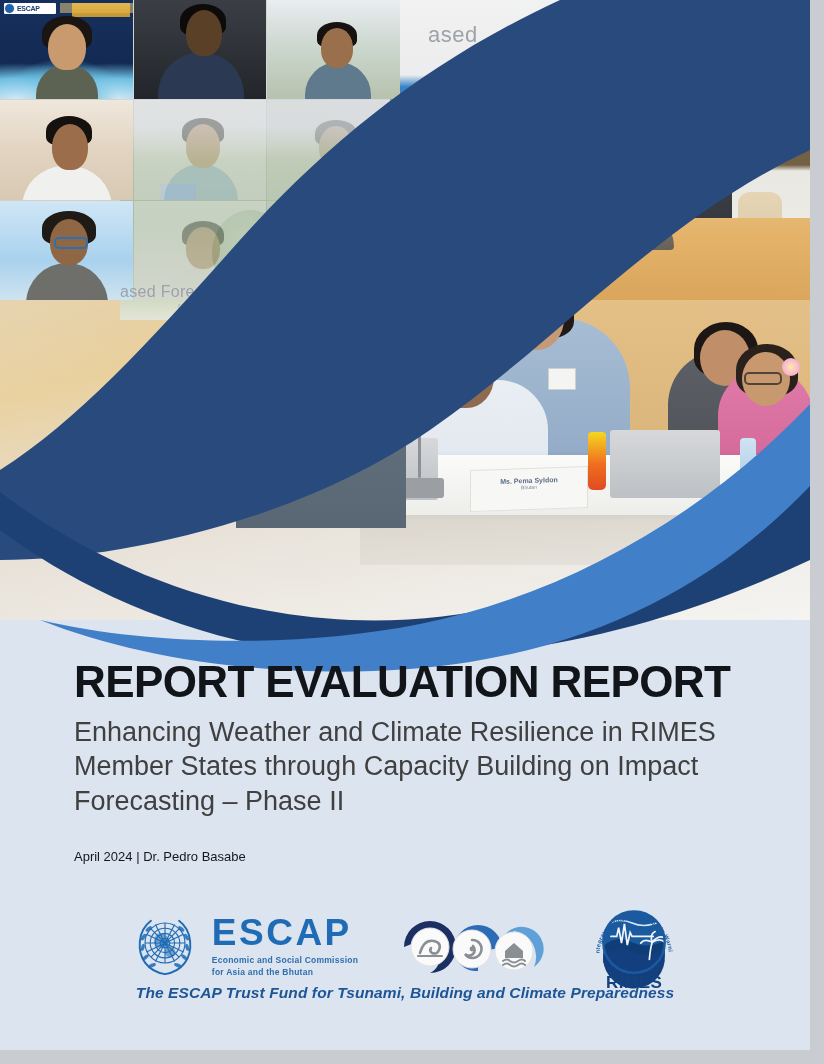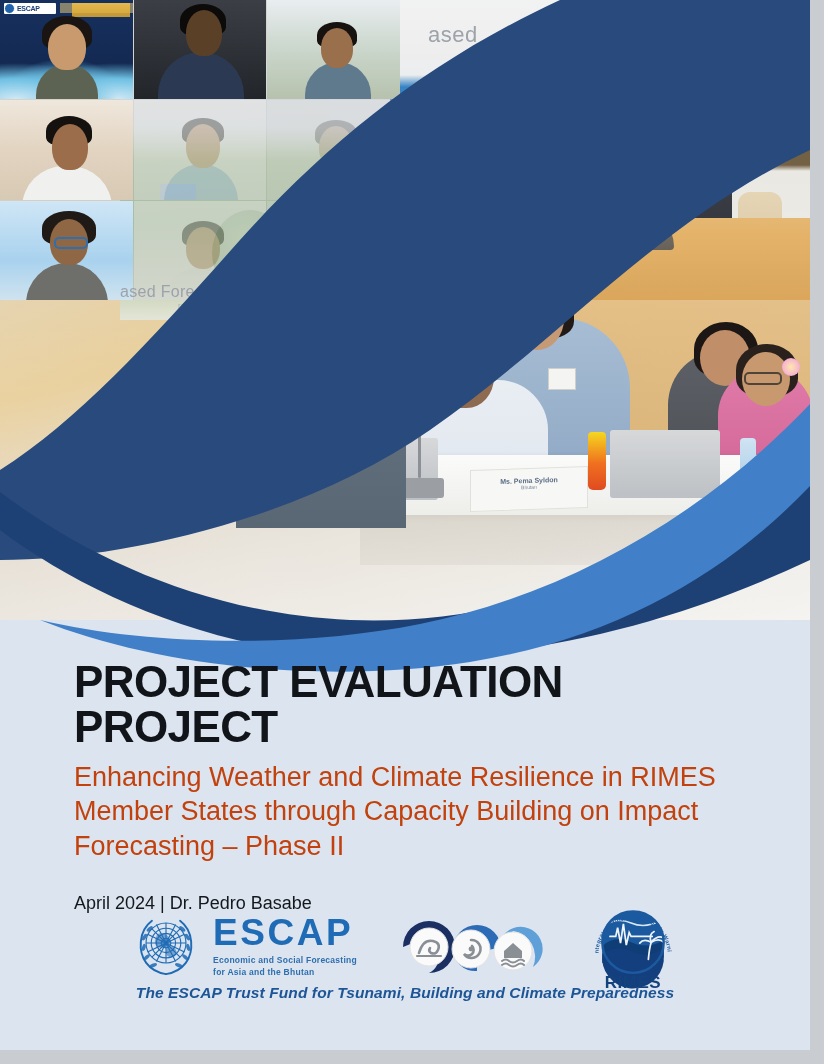--- a/index.html
+++ b/index.html
@@ -404,29 +404,29 @@
   .main-title {
     font-size: 44px;
     font-weight: bold;
     color: #111418;
     letter-spacing: -0.6px;
     line-height: 1.02;
     margin: 0 0 10px 0;
   }
   .subtitle {
     font-size: 27px;
-    color: #c2410c;
+    color: #404040;
     line-height: 1.28;
     margin: 0;
     max-width: 660px;
     font-weight: normal;
   }
   .byline {
     margin-top: 30px;
-    font-size: 18px;
+    font-size: 13px;
     color: #14181c;
   }
 
   
   .logo-row {
     position: absolute;
     left: 0; right: 0;
     top: 898px;
     display: flex;
     align-items: center;
@@ -646,21 +646,21 @@
                C 200,646 80,590 0,530 Z"></path>
 
       <path fill="#4180c8" d="M 810,404
                C 700,520 560,596 420,624
                C 300,648 150,646 40,620
                C 160,668 330,684 470,662
                C 620,638 730,570 810,486 Z"></path>
     </svg>
 
     <div class="title-block">
-      <h1 class="main-title">PROJECT EVALUATION PROJECT</h1>
+      <h1 class="main-title">REPORT EVALUATION REPORT</h1>
       <p class="subtitle">Enhancing Weather and Climate Resilience in RIMES Member States through Capacity Building on Impact Forecasting – Phase II</p>
       <div class="byline">April 2024 | Dr. Pedro Basabe</div>
     </div>
 
     <div class="logo-row">
 
       <div class="escap-logo">
         <div class="un-emblem">
           <svg viewBox="0 0 100 100" width="74" height="74">
             <g fill="none" stroke="#1f6bb5" stroke-width="1.5">
@@ -695,21 +695,21 @@
               <ellipse cx="80" cy="52" rx="5" ry="2.4" transform="rotate(75 80 52)"></ellipse>
               <ellipse cx="76" cy="65" rx="5" ry="2.4" transform="rotate(40 76 65)"></ellipse>
               <ellipse cx="67" cy="76" rx="5" ry="2.4" transform="rotate(20 67 76)"></ellipse>
               <ellipse cx="72" cy="27" rx="5" ry="2.4" transform="rotate(40 72 27)"></ellipse>
             </g>
           </svg>
         </div>
         <div class="escap-text">
           <div class="escap-word">ESCAP</div>
           <div class="escap-sub">
-            <div>Economic and Social Forecasting</div>
+            <div>Economic and Social Commission</div>
             <div>for Asia and the Bhutan</div>
           </div>
         </div>
       </div>
 
       <div class="tf-logo">
         <svg viewBox="0 0 160 74" width="160" height="74">
 
           <path d="M12 38 a26 26 0 1 1 26 26 a18 18 0 0 0 -6 -34 z" fill="#1b2f63"></path>
 

